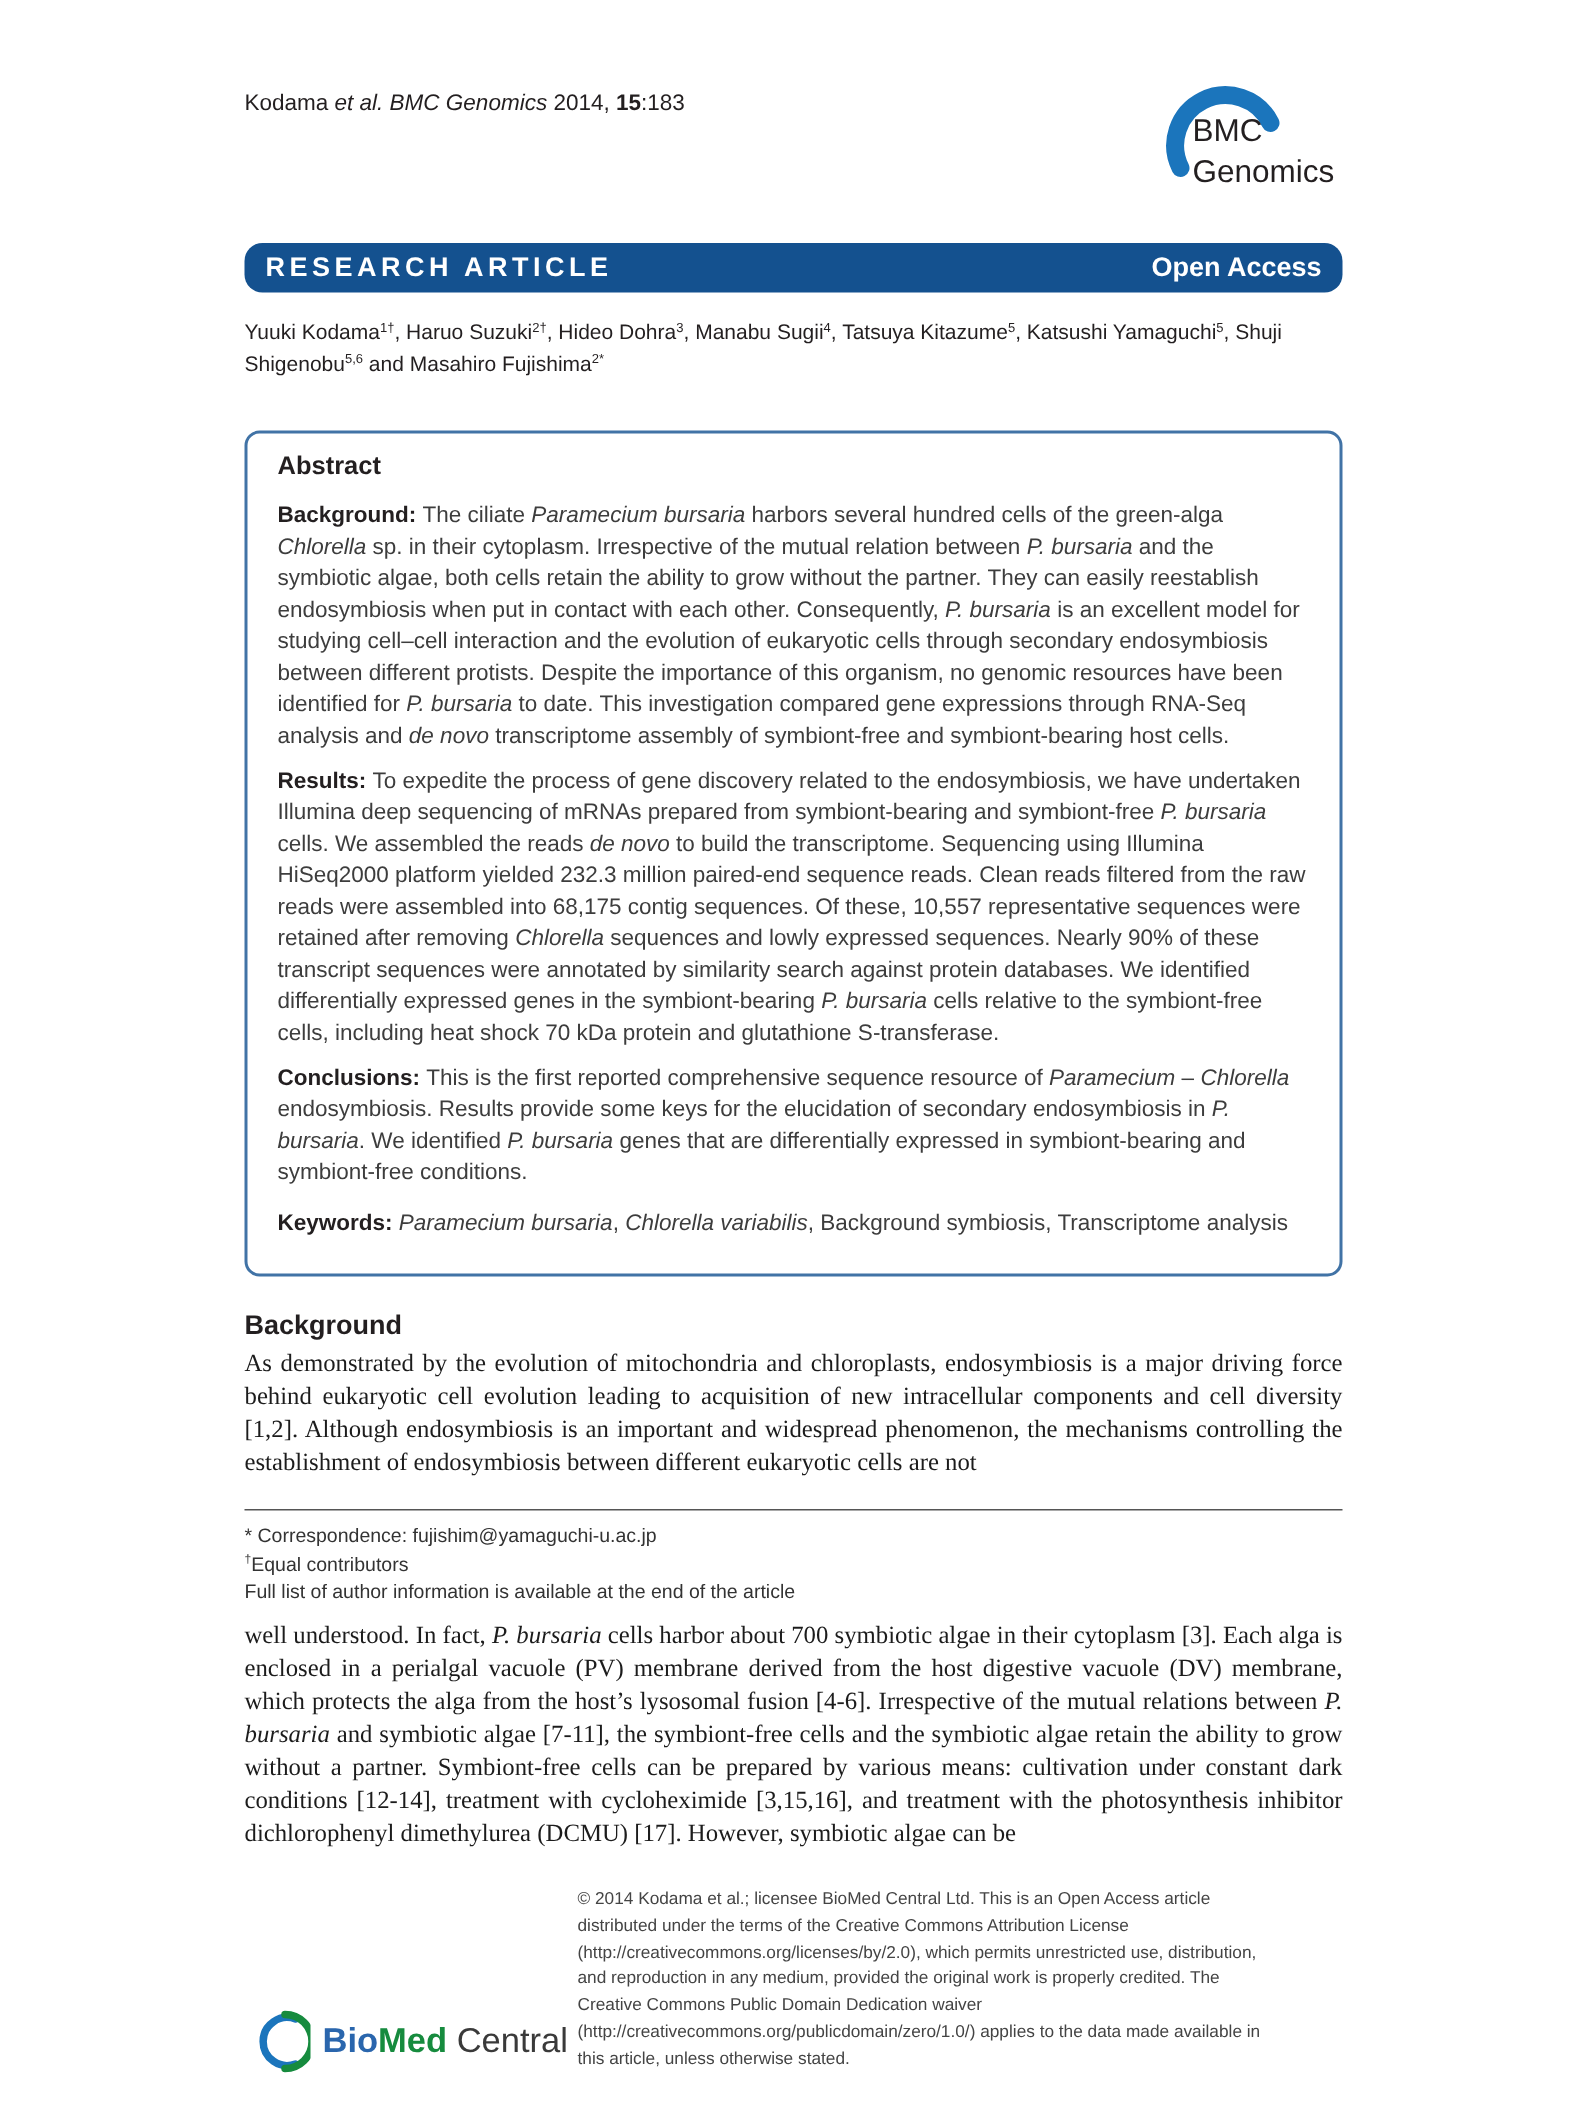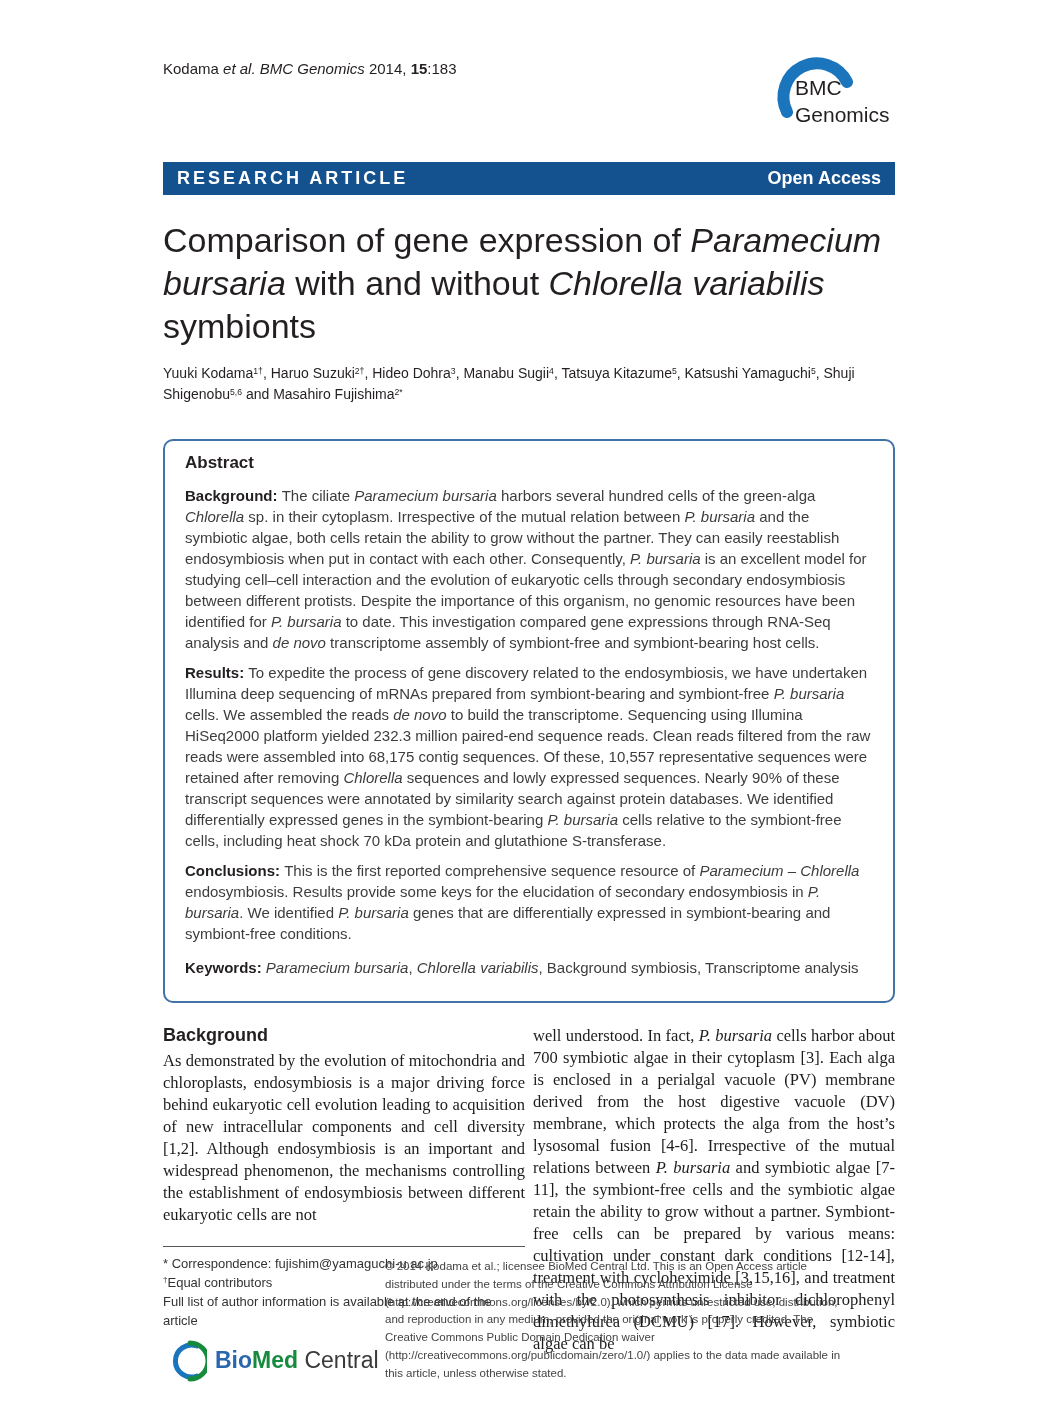--- a/index.html
+++ b/index.html
@@ -21,21 +21,21 @@
   
   .top{position:relative;height:48px;}
   .cite{font-size:15px;line-height:1.45;}
   .url{font-size:15px;line-height:1.45;}
   .bmc-logo{position:absolute;top:-6px;right:-2px;width:118px;height:80px;}
   .bmc-arc{position:absolute;left:-8px;top:-4px;}
   .bmc-text{position:absolute;left:16px;top:22px;font-size:21px;line-height:1.3;color:#231f20;}
 
   
   .banner{
-    margin-top:56px;height:33px;background:#14518f;border-radius:0;
+    margin-top:56px;height:33px;background:#14518f;border-radius:12px;
     display:flex;align-items:center;justify-content:space-between;
     padding:0 14px;box-sizing:border-box;color:#ffffff;font-weight:bold;
   }
   .banner .left-label{font-size:18px;letter-spacing:3px;}
   .banner .right-label{font-size:18px;}
 
   
   .title{margin:24px 0 0 0;font-size:34px;font-weight:400;line-height:1.26;color:#231f20;}
   .authors{margin-top:16px;font-size:14px;line-height:1.5;color:#231f20;}
 
@@ -43,21 +43,21 @@
   .abstract{
     margin-top:34px;border:2px solid #4173a6;border-radius:10px;
     padding:12px 20px 14px 20px;color:#3d3d3d;
   }
   .abstract h2{margin:0 0 12px 0;font-size:17px;color:#231f20;}
   .abstract p{margin:9px 0;font-size:15px;line-height:1.4;}
   .abstract p .bd{color:#231f20;}
   .abstract .keywords{margin-top:13px;}
 
   
-  .columns{margin-top:22px;display:flex;gap:8px;}
+  .columns{margin-top:22px;display:flex;gap:8px;flex-direction:column;}
   .col{flex:1;min-width:0;}
   .col h3{margin:0 0 4px 0;font-size:18px;color:#231f20;font-family:"Liberation Sans",sans-serif;}
   .serif{
     margin:0;font-family:"Liberation Serif",serif;font-size:16.5px;
     line-height:1.33;text-align:justify;color:#1c1c1c;
   }
   .footnotes{
     margin-top:20px;border-top:1px solid #555;padding-top:8px;
     font-size:13px;line-height:1.45;color:#333;
   }
@@ -88,21 +88,20 @@
         <div>Genomics</div>
       </div>
     </div>
   </header>
 
   <div class="banner">
     <span class="left-label">RESEARCH ARTICLE</span>
     <span class="right-label">Open Access</span>
   </div>
 
-  <h1 class="title"><span>Comparison of gene expression of </span><span class="it">Paramecium bursaria</span><span> with and without </span><span class="it">Chlorella variabilis</span><span> symbionts</span></h1>
 
   <div class="authors"><span>Yuuki Kodama</span><sup>1†</sup><span>, Haruo Suzuki</span><sup>2†</sup><span>, Hideo Dohra</span><sup>3</sup><span>, Manabu Sugii</span><sup>4</sup><span>, Tatsuya Kitazume</span><sup>5</sup><span>, Katsushi Yamaguchi</span><sup>5</sup><span>, Shuji Shigenobu</span><sup>5,6</sup><span> and Masahiro Fujishima</span><sup>2*</sup></div>
 
   <section class="abstract">
     <h2>Abstract</h2>
     <p><span class="bd">Background: </span><span>The ciliate </span><span class="it">Paramecium bursaria</span><span> harbors several hundred cells of the green-alga </span><span class="it">Chlorella</span><span> sp. in their cytoplasm. Irrespective of the mutual relation between </span><span class="it">P. bursaria</span><span> and the symbiotic algae, both cells retain the ability to grow without the partner. They can easily reestablish endosymbiosis when put in contact with each other. Consequently, </span><span class="it">P. bursaria</span><span> is an excellent model for studying cell–cell interaction and the evolution of eukaryotic cells through secondary endosymbiosis between different protists. Despite the importance of this organism, no genomic resources have been identified for </span><span class="it">P. bursaria</span><span> to date. This investigation compared gene expressions through RNA-Seq analysis and </span><span class="it">de novo</span><span> transcriptome assembly of symbiont-free and symbiont-bearing host cells.</span></p>
     <p><span class="bd">Results: </span><span>To expedite the process of gene discovery related to the endosymbiosis, we have undertaken Illumina deep sequencing of mRNAs prepared from symbiont-bearing and symbiont-free </span><span class="it">P. bursaria</span><span> cells. We assembled the reads </span><span class="it">de novo</span><span> to build the transcriptome. Sequencing using Illumina HiSeq2000 platform yielded 232.3 million paired-end sequence reads. Clean reads filtered from the raw reads were assembled into 68,175 contig sequences. Of these, 10,557 representative sequences were retained after removing </span><span class="it">Chlorella</span><span> sequences and lowly expressed sequences. Nearly 90% of these transcript sequences were annotated by similarity search against protein databases. We identified differentially expressed genes in the symbiont-bearing </span><span class="it">P. bursaria</span><span> cells relative to the symbiont-free cells, including heat shock 70 kDa protein and glutathione S-transferase.</span></p>
     <p><span class="bd">Conclusions: </span><span>This is the first reported comprehensive sequence resource of </span><span class="it">Paramecium</span><span> – </span><span class="it">Chlorella</span><span> endosymbiosis. Results provide some keys for the elucidation of secondary endosymbiosis in </span><span class="it">P. bursaria</span><span>. We identified </span><span class="it">P. bursaria</span><span> genes that are differentially expressed in symbiont-bearing and symbiont-free conditions.</span></p>
     <p class="keywords"><span class="bd">Keywords: </span><span class="it">Paramecium bursaria</span><span>, </span><span class="it">Chlorella variabilis</span><span>, Background symbiosis, Transcriptome analysis</span></p>
   </section>

